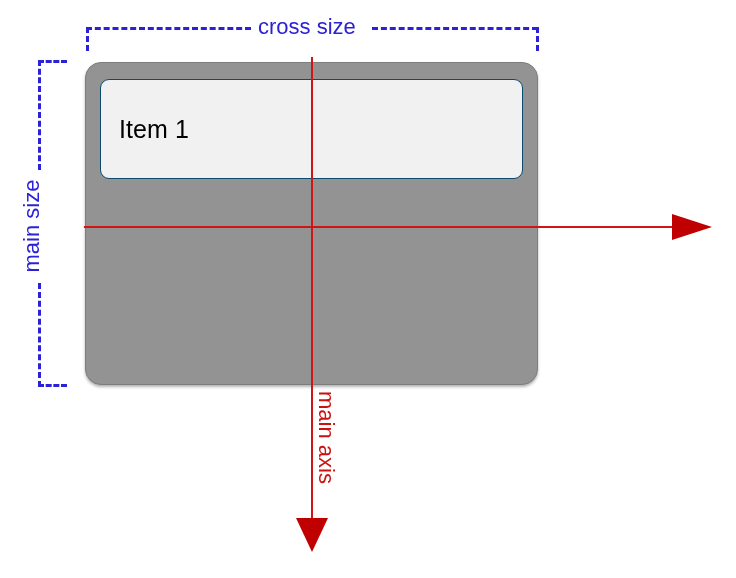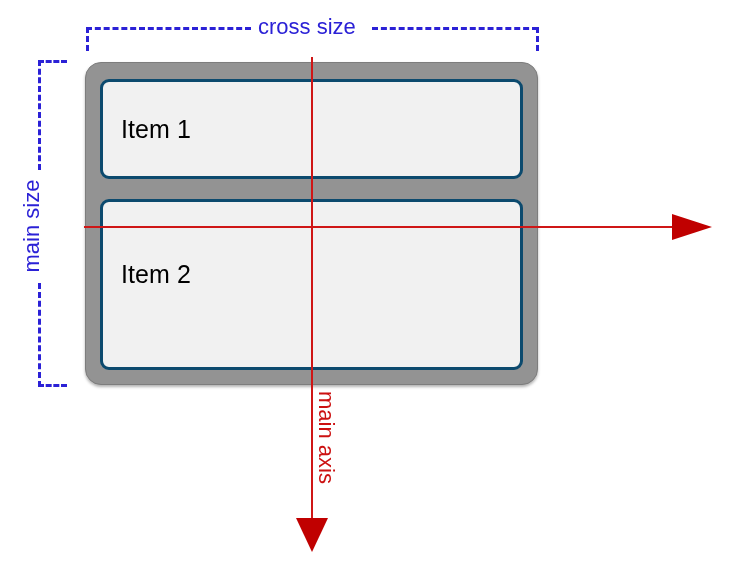--- a/index.html
+++ b/index.html
@@ -32,21 +32,21 @@
     box-shadow: 0 2px 3px rgba(0,0,0,0.30);
     padding: 16px 14px;
     display: flex;
     flex-direction: column;
     gap: 20px;
   }
   .flex-item {
     flex: 1 1 auto;
     box-sizing: border-box;
     background: #f1f1f1;
-    border: 3px solid #0c4a6e;
+    border: 1px solid #0c4a6e;
     border-radius: 9px;
     display: flex;
     align-items: center;
     padding-left: 18px;
     font-size: 25px;
     color: #000000;
     letter-spacing: 0.1px;
   }
   .flex-item.item-one { flex: 0 0 100px; }
   .flex-item.item-two { flex: 0 0 171px; align-items: flex-start; padding-top: 58px; }
@@ -121,23 +121,20 @@
   <div class="dash-v" style="left:38px; top:60px; height:110px;"></div>
   <div class="dash-v" style="left:38px; top:283px; height:104px;"></div>
   <div class="dash-h" style="left:38px; top:60px; width:29px;"></div>
   <div class="dash-h" style="left:38px; top:384px; width:29px;"></div>
   <div class="dim-label vertical" style="left:-24px; top:213px; width:112px; text-align:center;">main size</div>
 
   <div class="flex-container">
     <div class="flex-item item-one">
       <span>Item 1</span>
     </div>
-    <div class="flex-item item-two">
-      <span>Item 2</span>
-    </div>
   </div>
 
   <div class="axis-line-h" style="left:84px; top:226px; width:590px;"></div>
   <div class="arrow-right" style="left:672px; top:214px;"></div>
 
   <div class="axis-line-v" style="left:311px; top:57px; height:465px;"></div>
   <div class="arrow-down" style="left:296px; top:518px;"></div>
   <div class="axis-label vertical-cw" style="left:339px; top:391px;">main axis</div>
 
 </div>

